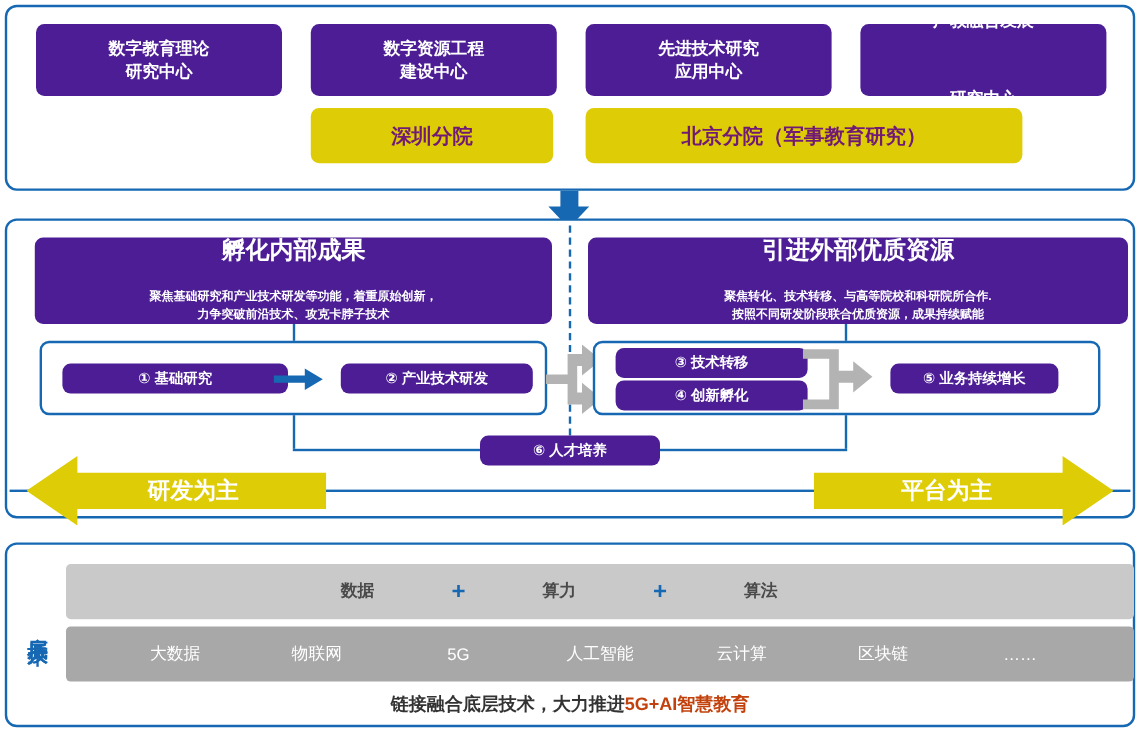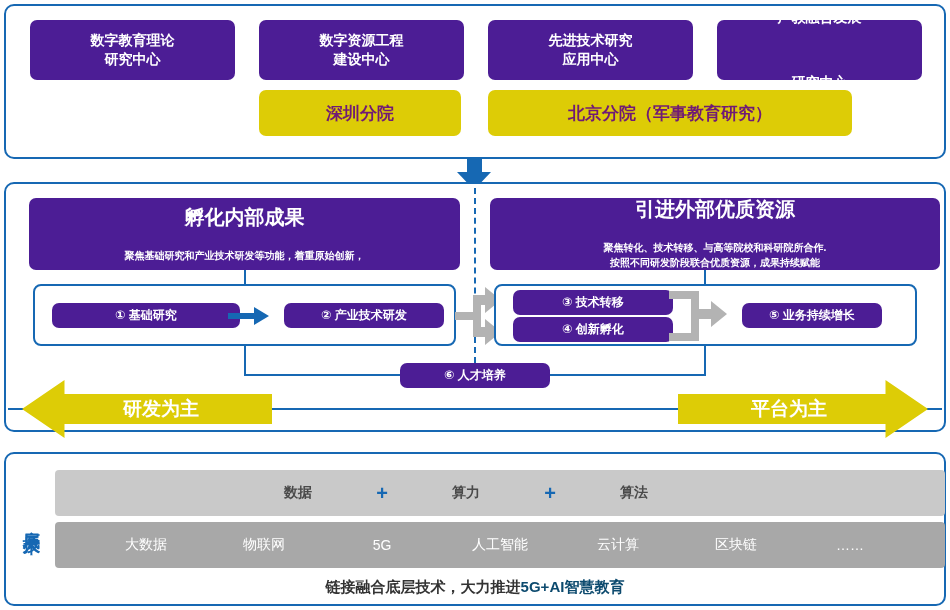--- a/index.html
+++ b/index.html
@@ -177,21 +177,21 @@
   }
 
   .caption {
     position: absolute;
     width: 100%;
     text-align: center;
     font-size: 15px;
     font-weight: bold;
     color: #333333;
   }
-  .caption .hl { color: #0c4a6e; }
+  .caption .hl { color: #c2410c; }
 </style>
 </head>
 <body>
 
 <div id="canvas">
 
   <div class="panel" style="left:4px; top:4px; width:942px; height:155px;"></div>
 
   <div class="chip center-box" style="left:30px; top:20px; width:205px; height:60px;">
     <span class="ln">数字教育理论</span>
@@ -224,20 +224,21 @@
   <div class="stem-down" style="left:467px; top:159px; width:15px; height:14px;"></div>
   <div class="tri-down" style="left:457px; top:172px;"></div>
 
   <div class="panel" style="left:4px; top:182px; width:942px; height:250px;"></div>
 
   <div class="dash-v" style="left:474px; top:188px; height:175px;"></div>
 
   <div class="chip bigbox" style="left:29px; top:198px; width:431px; height:72px;">
     <span class="title">孵化内部成果</span>
     <span class="desc">聚焦基础研究和产业技术研发等功能，着重原始创新，</span>
+    <span class="desc">力争突破前沿技术、攻克卡脖子技术</span>
   </div>
 
   <div class="chip bigbox" style="left:490px; top:198px; width:450px; height:72px;">
     <span class="title">引进外部优质资源</span>
     <span class="desc">聚焦转化、技术转移、与高等院校和科研院所合作.</span>
     <span class="desc">按照不同研发阶段联合优质资源，成果持续赋能</span>
   </div>
 
   <div class="line-v" style="left:244px; top:270px; width:2px; height:14px;"></div>
   <div class="line-v" style="left:704px; top:270px; width:2px; height:14px;"></div>

